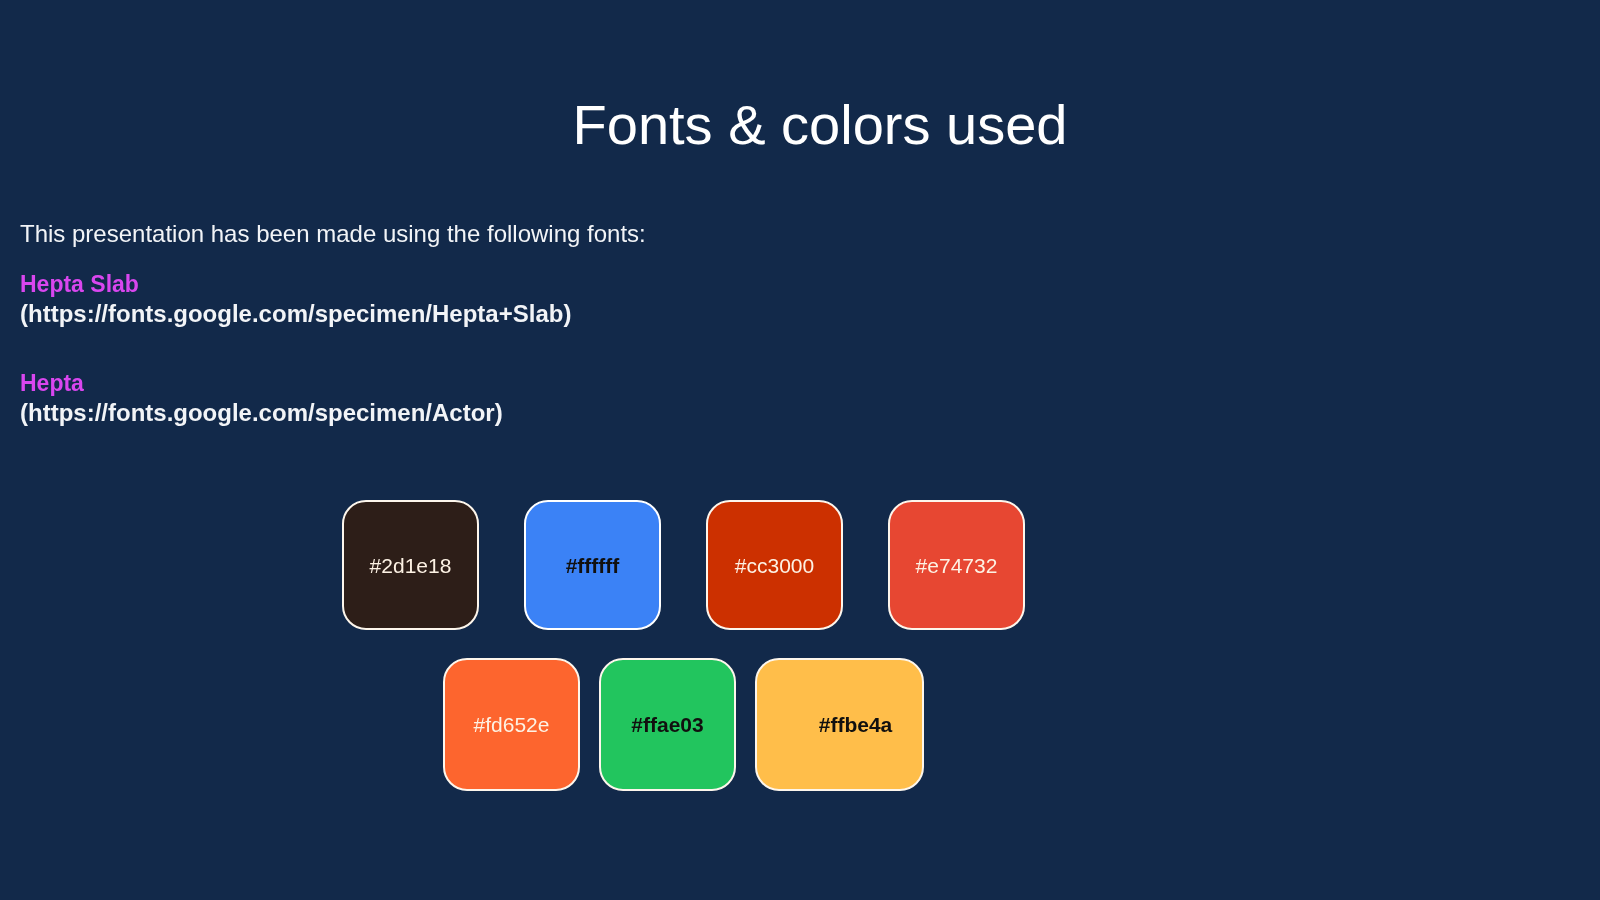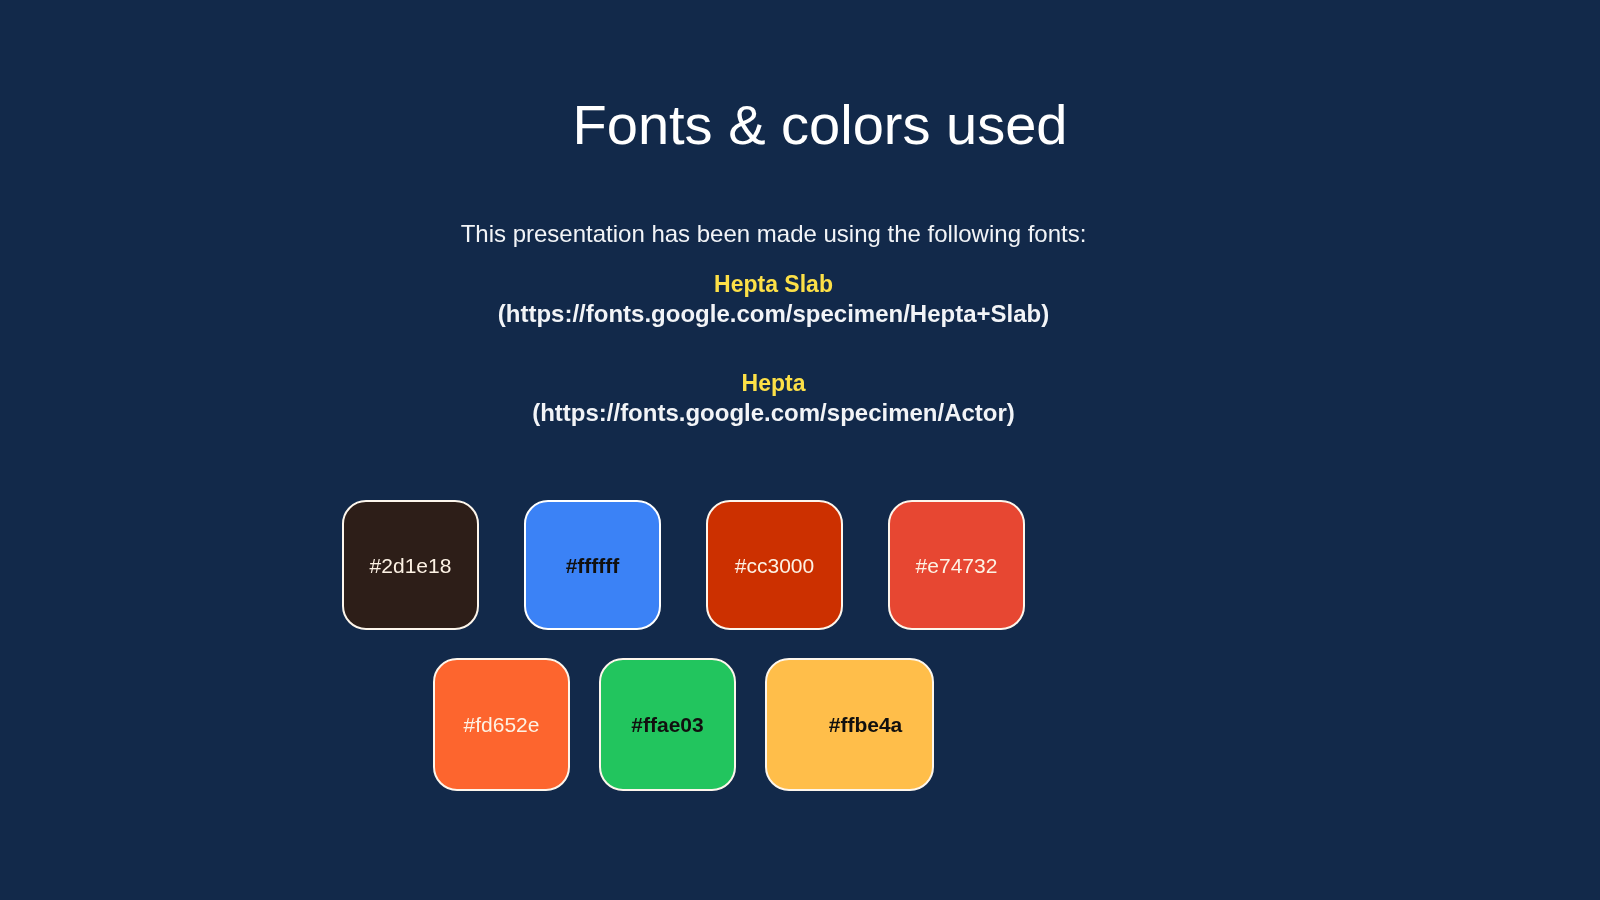--- a/index.html
+++ b/index.html
@@ -31,40 +31,40 @@
     font-weight: 400;
     line-height: 1.0;
     color: #ffffff;
     letter-spacing: 0px;
   }
   .fonts-block {
     position: absolute;
     top: 219px;
     left: 0;
     width: 1507px;
-    text-align: center;
+    text-align: left;
     color: #ffffff;
   }
   .intro-line {
     font-size: 24px;
     font-weight: 400;
     line-height: 30px;
     color: #f2f4f7;
   }
   .font-group {
     margin-top: 20px;
   }
   .font-group.second {
     margin-top: 39px;
   }
   .font-name {
     font-size: 23px;
     font-weight: 700;
     line-height: 30px;
-    color: #fde047;
+    color: #d946ef;
   }
   .font-url {
     font-size: 24px;
     font-weight: 700;
     line-height: 30px;
     color: #f2f4f7;
   }
   .swatch-area {
     position: absolute;
     top: 500px;
@@ -73,21 +73,21 @@
   }
   .swatch-row {
     display: flex;
     justify-content: center;
     align-items: flex-start;
   }
   .swatch-row.row-1 {
     gap: 45px;
   }
   .swatch-row.row-2 {
-    gap: 29px;
+    gap: 19px;
     margin-top: 28px;
     align-items: flex-end;
   }
   .swatch {
     width: 133px;
     height: 126px;
     border-radius: 24px;
     border: 2px solid #fdf6ec;
     display: flex;
     align-items: center;

